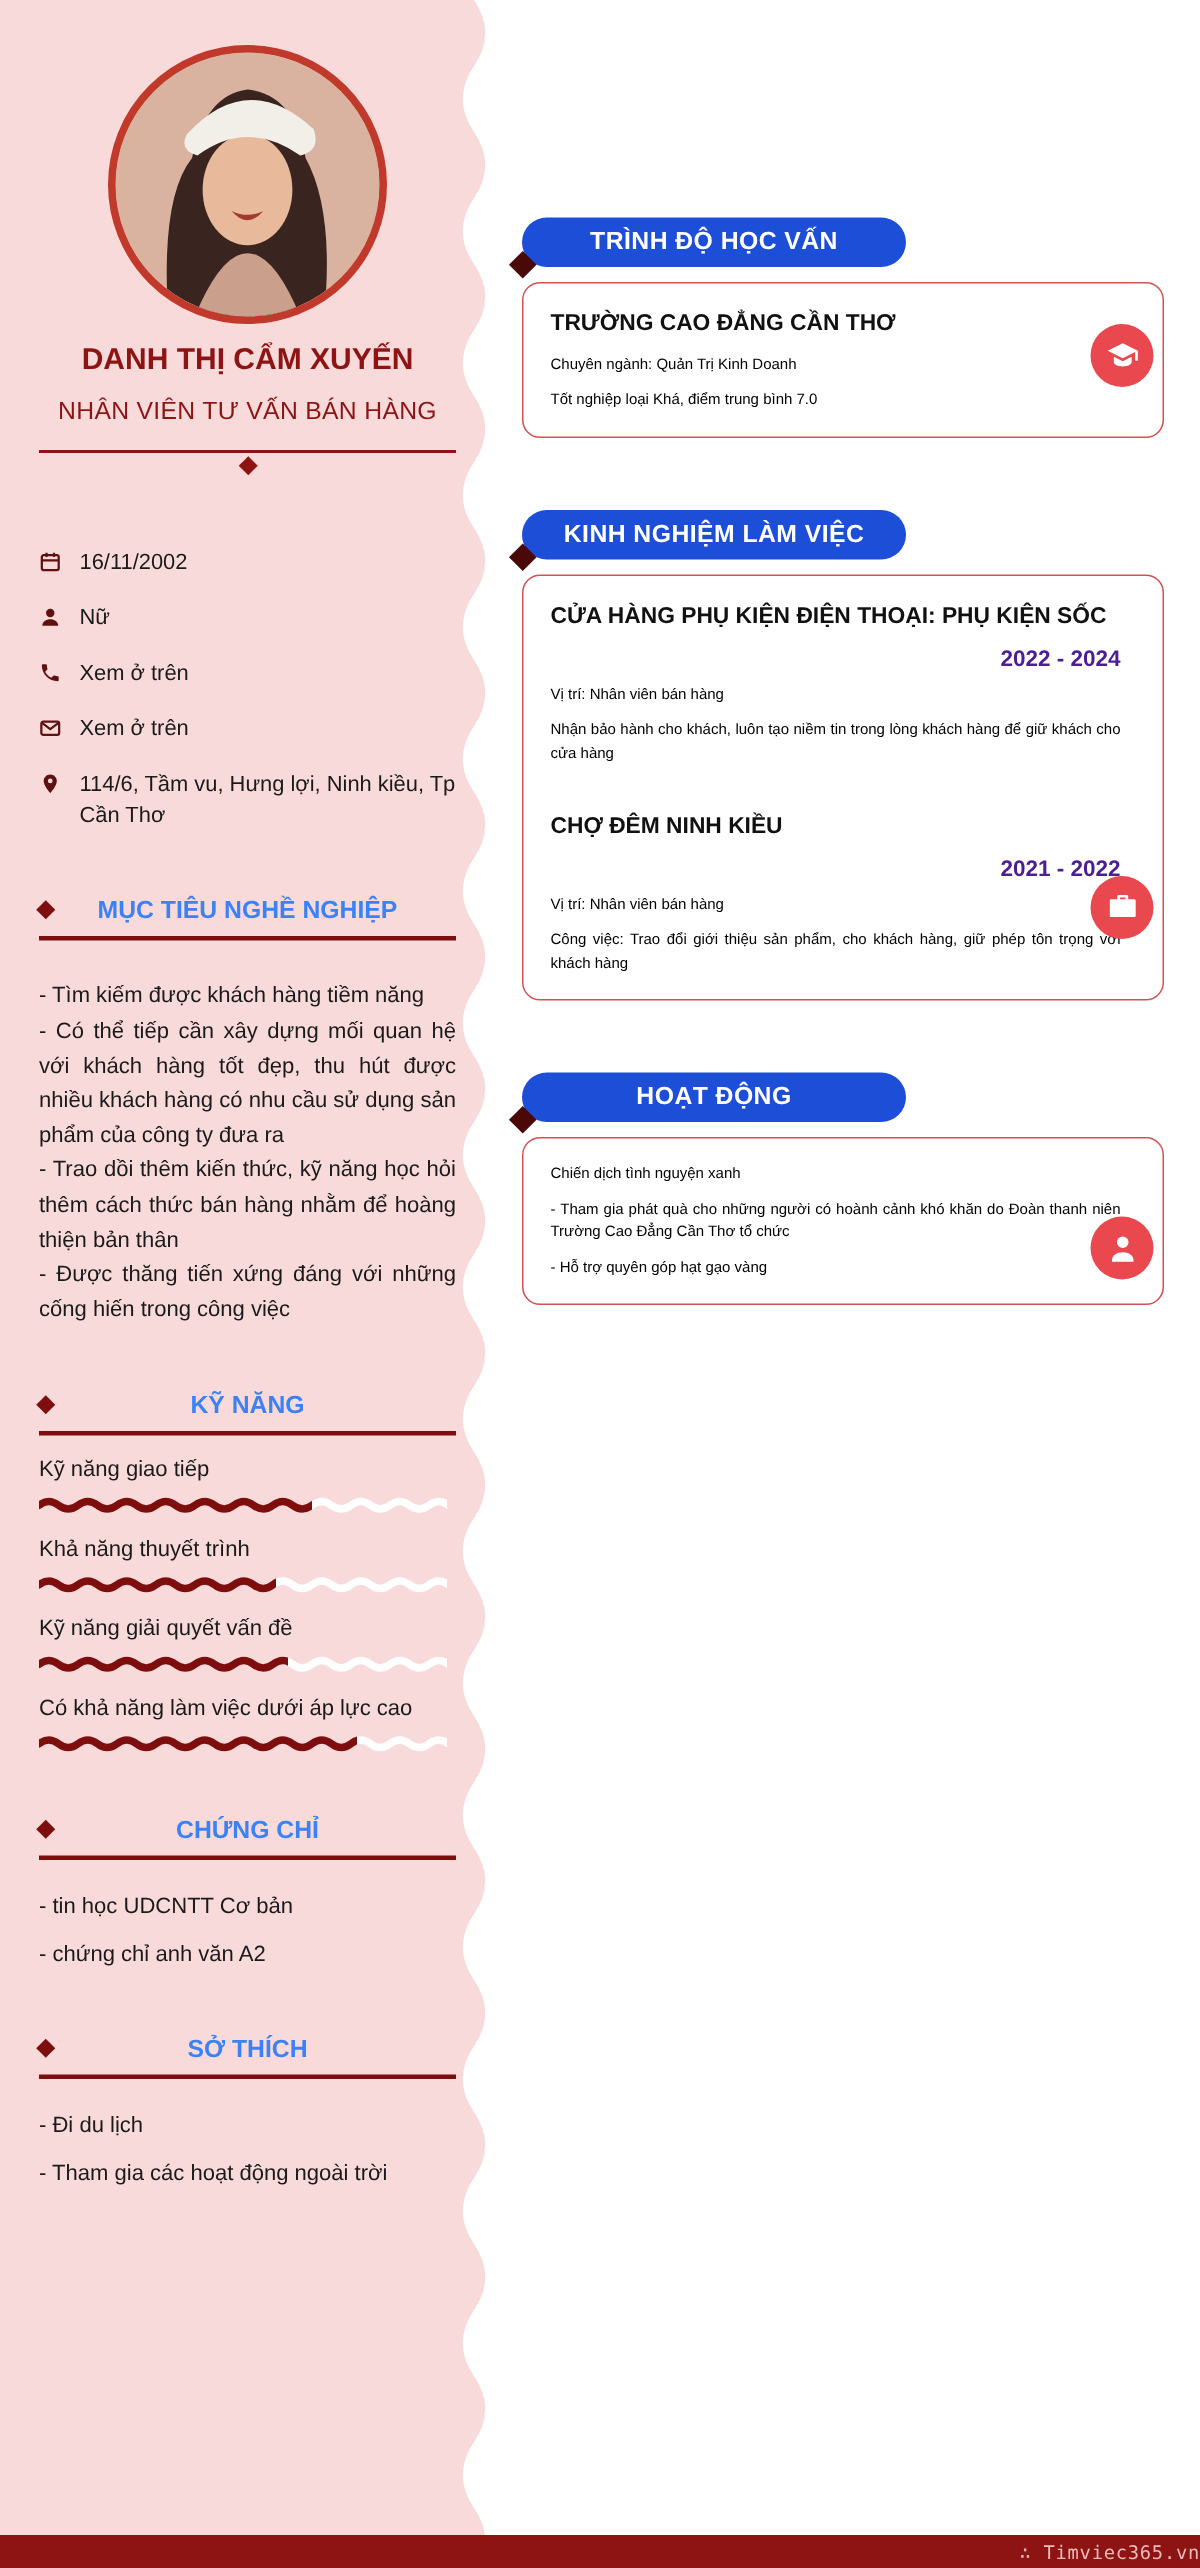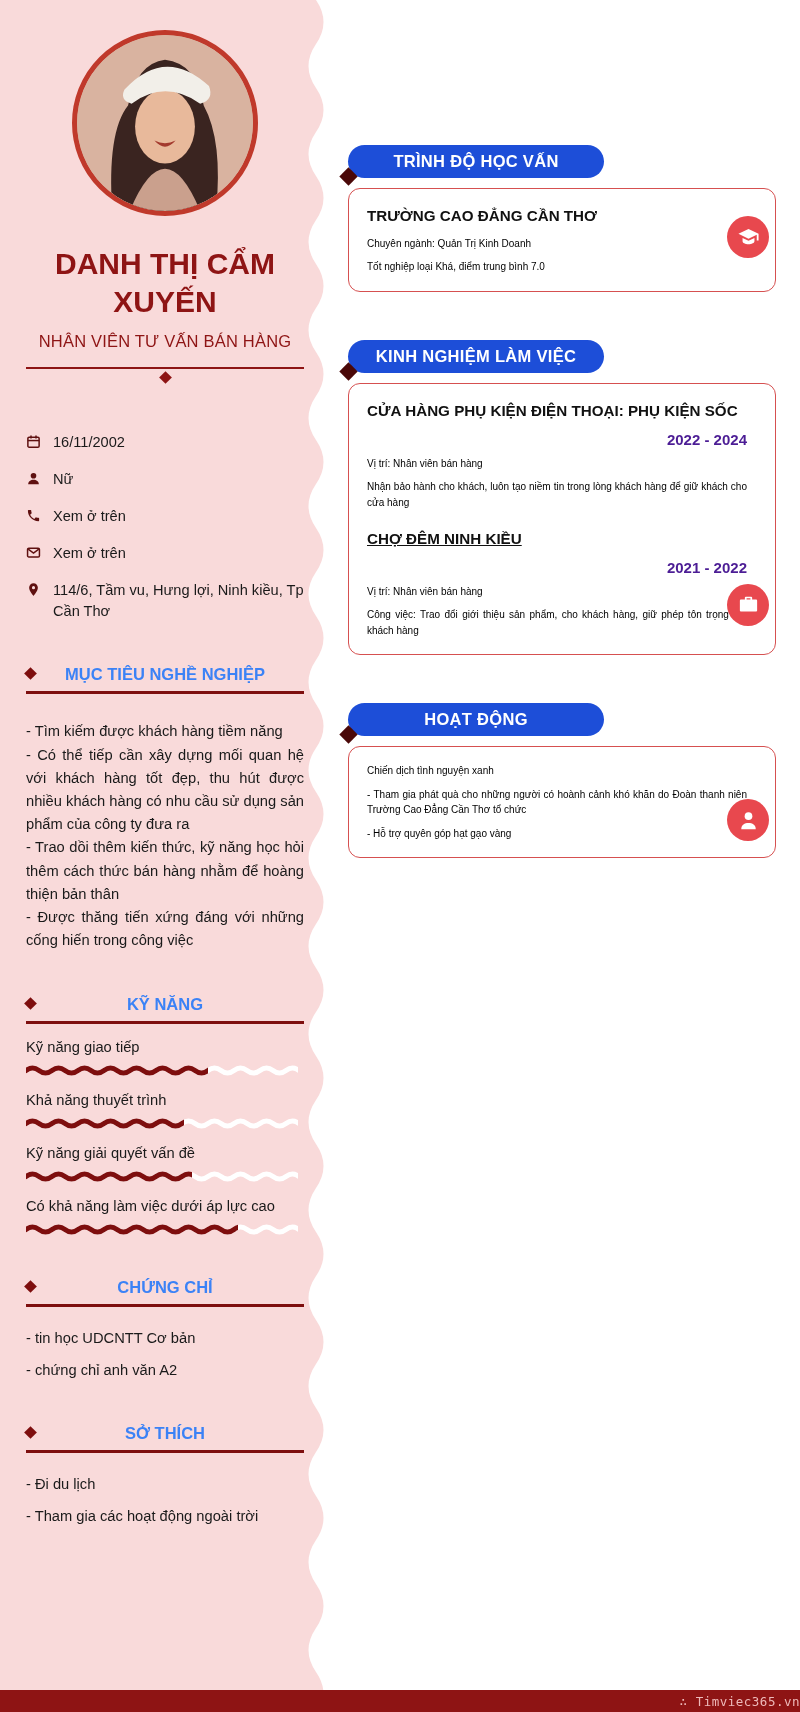--- a/index.html
+++ b/index.html
@@ -13,21 +13,21 @@
   .sidebar { position: absolute; left: 0; top: 0; width: 300px; height: 1690px; background: #F9DADA; }
   #edge-wave { position: absolute; left: 300px; top: 0; width: 36px; height: 1690px; }
   .sidebar-content { position: absolute; left: 0; top: 0; width: 318px; padding: 30px 14px 0 26px; }
 
   .photo-ring {
     width: 186px; height: 186px; margin: 0 auto; border-radius: 50%;
     border: 5px solid #C0392B; overflow: hidden; background: #d9b3a0;
   }
   .photo-ring svg { display: block; width: 100%; height: 100%; }
 
-  .name { margin-top: 29px; text-align: center; color: #8E1414; font-weight: bold; font-size: 30px; line-height: 1.25; }
+  .name { margin-top: 12px; text-align: center; color: #8E1414; font-weight: bold; font-size: 20px; line-height: 1.25; }
   .job-title { margin-top: 12px; text-align: center; color: #8E1414; font-size: 16.5px; letter-spacing: .2px; }
   .divider { margin-top: 16px; }
   .divider-line { height: 2px; background: #8E1414; }
   .divider-diamond { width: 9px; height: 9px; background: #8E1414; transform: rotate(45deg); margin: 4px auto 0; }
 
   .contact { margin-top: 50px; }
   .contact-row { display: flex; gap: 12px; margin-bottom: 15px; font-size: 14.6px; line-height: 1.5; align-items: flex-start; }
   .contact-icon { width: 15px; height: 15px; color: #5f1010; flex: none; margin-top: 2px; }
   .contact-icon svg { display: block; width: 100%; height: 100%; }
 
@@ -70,21 +70,21 @@
   .card-icon {
     position: absolute; right: 6px; width: 42px; height: 42px; border-radius: 50%;
     background: #E8484E; display: flex; align-items: center; justify-content: center;
   }
   .card-icon svg { width: 23px; height: 23px; display: block; }
   .icon-edu { top: 27px; } .icon-exp { top: 200px; } .icon-act { top: 52px; }
 
   .card-title { font-weight: bold; font-size: 15.2px; color: #111; line-height: 1.5; text-align: justify; }
   .period { text-align: right; font-weight: bold; font-size: 15px; color: #4c1d95; margin: 8px 0 4px; }
   .body-line { font-size: 10px; color: #000000; line-height: 1.55; text-align: justify; margin-top: 8px; }
-  .job2 { margin-top: 18px; text-decoration: underline; }
+  .job2 { margin-top: 30px; }
 
   
   .footer {
     position: absolute; left: 0; bottom: 0; width: 800px; height: 22px; background: #8E1414;
     color: #EDB9B9; font-size: 12.5px; display: flex; align-items: center; justify-content: flex-end;
     font-family: "DejaVu Sans Mono", monospace; letter-spacing: .5px;
   }
 </style>
 </head>
 <body>

